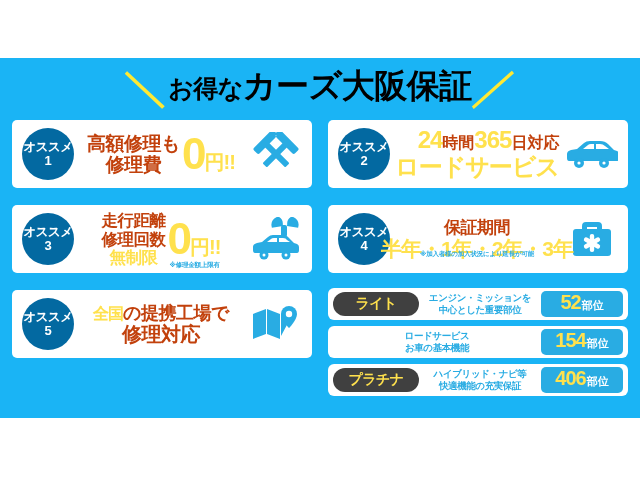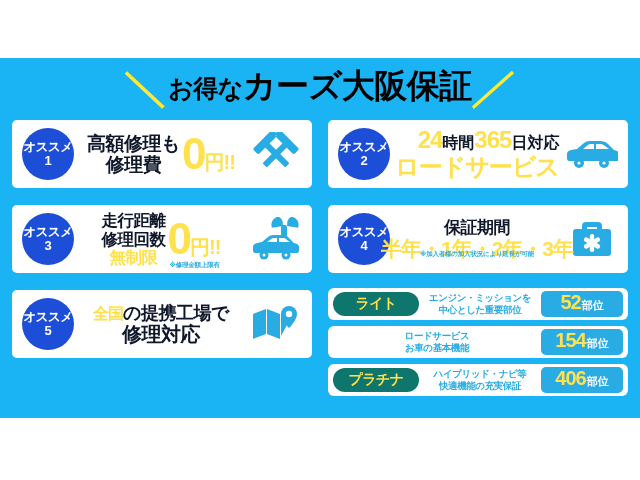--- a/index.html
+++ b/index.html
@@ -70,42 +70,42 @@
     display: flex;
     align-items: center;
   }
 
   
   .badge {
     flex: 0 0 auto;
     width: 52px;
     height: 52px;
     border-radius: 50%;
-    background: #1d4ed8;
+    background: #0369a1;
     color: #ffffff;
     display: flex;
     flex-direction: column;
     align-items: center;
     justify-content: center;
     line-height: 1.05;
     margin-left: 10px;
   }
   .badge-word { font-size: 12.5px; font-weight: bold; letter-spacing: -0.5px; }
   .badge-num  { font-size: 13px; font-weight: bold; }
 
   
   .card-body {
     flex: 1 1 auto;
     display: flex;
     align-items: center;
     justify-content: center;
     padding: 0 4px;
     min-width: 0;
   }
-  .txt-blue   { color: #0f172a; font-weight: bold; }
+  .txt-blue   { color: #c2410c; font-weight: bold; }
   .txt-yellow { color: #ffe14d; font-weight: bold; }
 
   .lines { text-align: center; line-height: 1.12; }
   .l-main { font-size: 19px; letter-spacing: -0.5px; white-space: nowrap; }
   .l-main-sm { font-size: 16.5px; letter-spacing: -0.5px; white-space: nowrap; }
   .zero-wrap {
     display: flex;
     align-items: baseline;
     margin-left: 2px;
     position: relative;
@@ -138,21 +138,21 @@
     display: flex;
     align-items: center;
     box-sizing: border-box;
     padding: 0 5px;
   }
   .plan-pill {
     flex: 0 0 auto;
     width: 86px;
     height: 24px;
     border-radius: 12px;
-    background: #0f766e;
+    background: #404040;
     color: #ffe14d;
     font-weight: bold;
     font-size: 14px;
     display: flex;
     align-items: center;
     justify-content: center;
     letter-spacing: -0.6px;
     white-space: nowrap;
   }
   .plan-pill.small { font-size: 12px; letter-spacing: -1px; }

